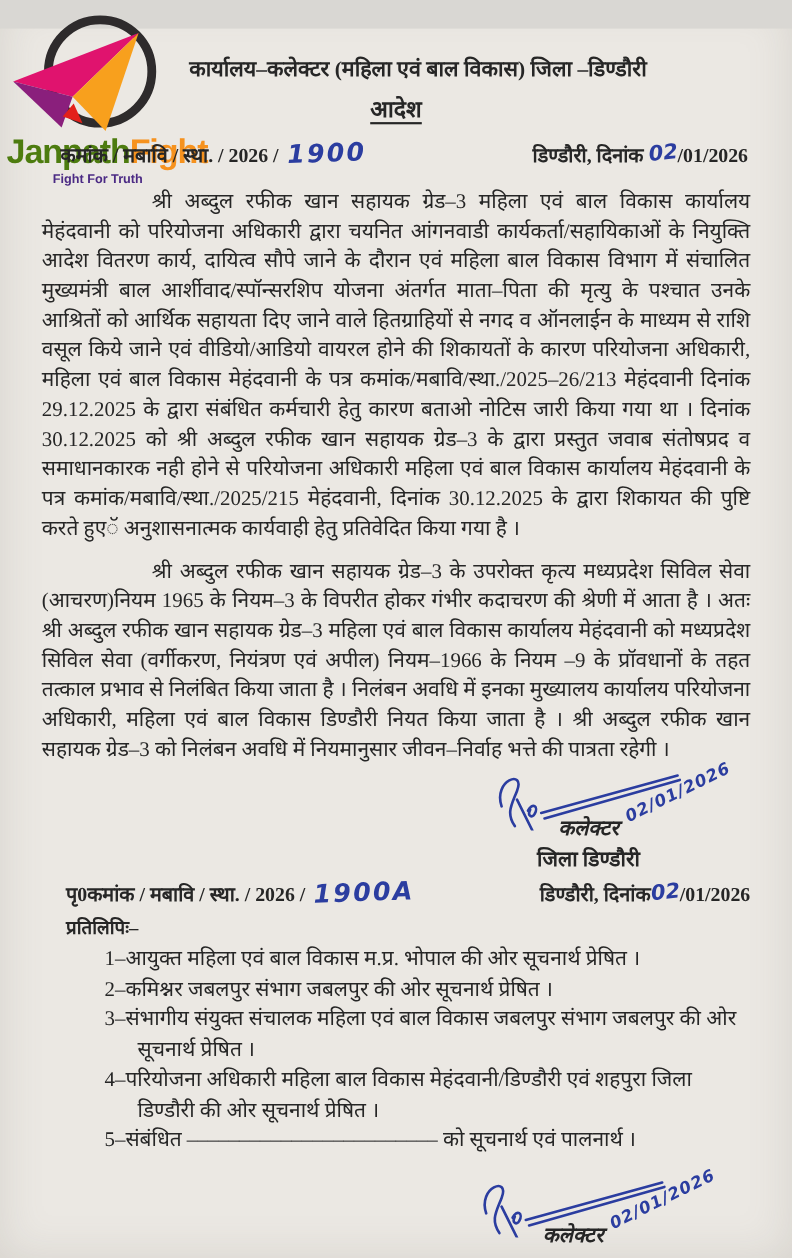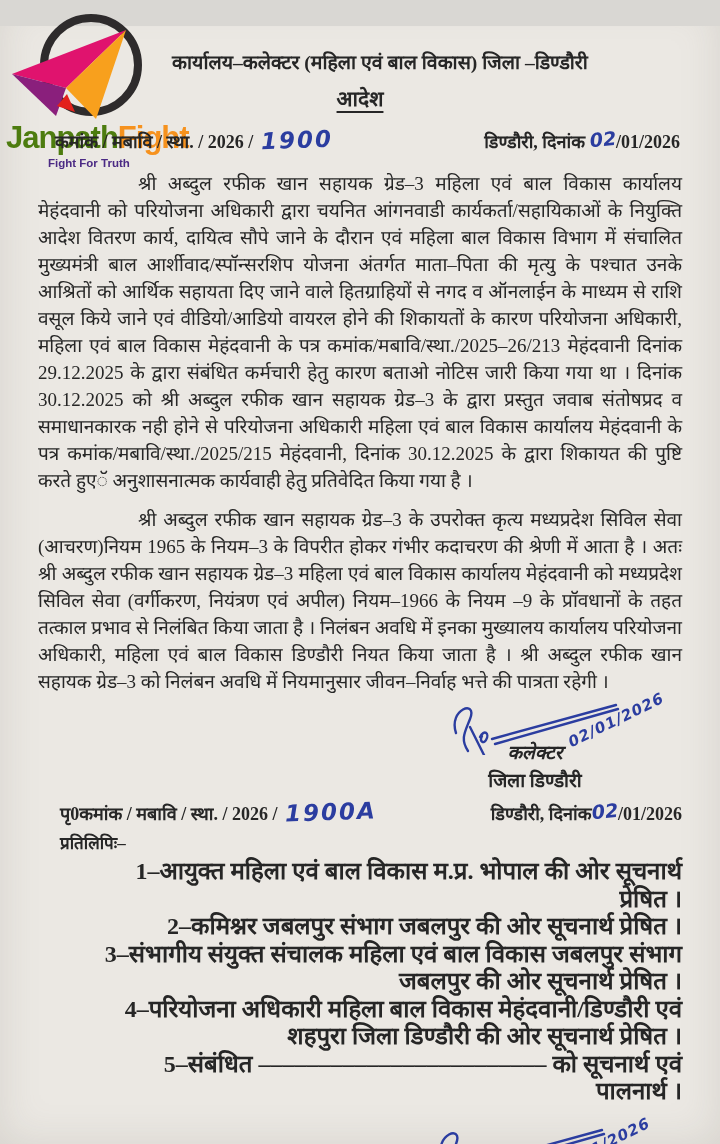--- a/index.html
+++ b/index.html
@@ -59,22 +59,22 @@
   .sig-date { position:absolute; right:-8px; top:14px; font-size:15px; letter-spacing:1px;
     transform:rotate(-26deg); font-style:italic; }
   .sig-role { font-size:19px; font-weight:bold; margin-top:-16px;font-style:italic; }
   .sig-district { font-size:19px; font-weight:bold; margin-top:2px; }
 
   
   .ref2-row { display:flex; justify-content:space-between; align-items:baseline;
     margin:6px 0 0 22px; font-size:18px; font-weight:bold; }
   .copies-label { font-size:17px; font-weight:bold; margin:6px 0 0 22px; }
   .copy-list { margin-top:4px; }
-  .copy-item { font-size:24px; line-height:27.5px; font-weight:700;
-    margin-left:57px; padding-left:30px; text-indent:-30px;text-align:right; }
+  .copy-item { font-size:19px; line-height:27.5px; font-weight:400;
+    margin-left:57px; padding-left:30px; text-indent:-30px; }
 </style>
 </head>
 <body>
 
 <div class="page">
   <div class="top-band"></div>
 
   <div class="logo">
     <div class="logo-ring"></div>
     <svg class="logo-plane" width="140" height="95" viewBox="0 0 140 95">

